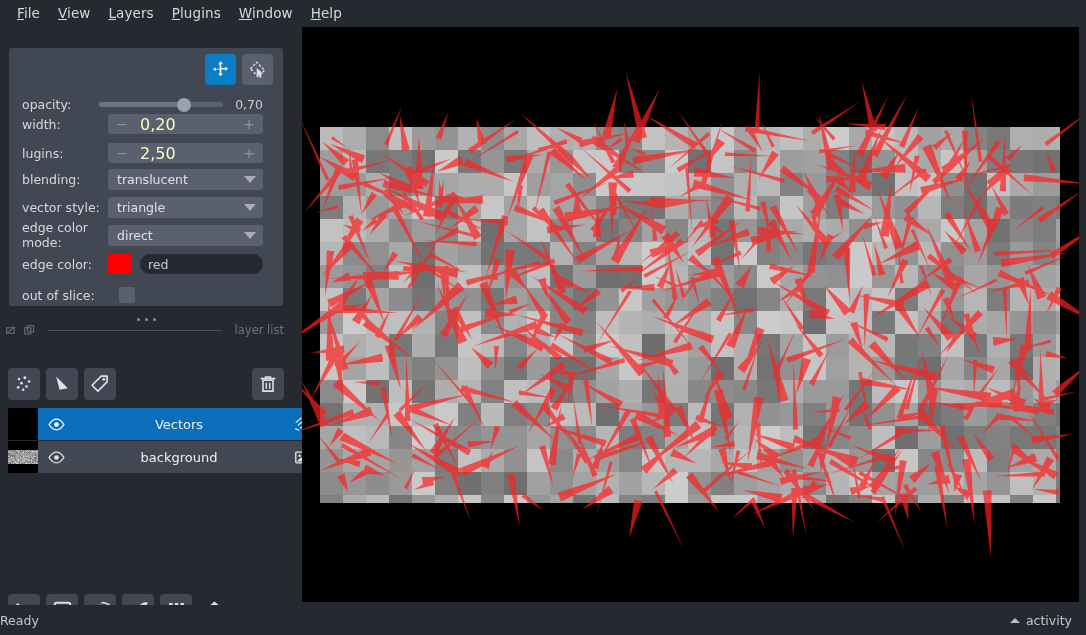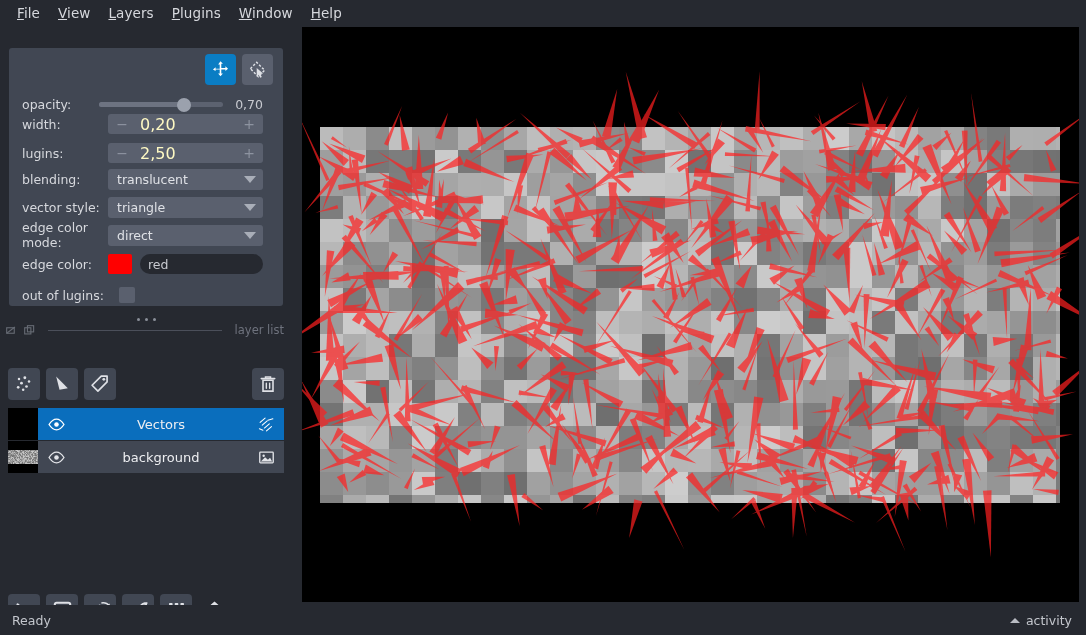--- a/index.html
+++ b/index.html
@@ -115,21 +115,21 @@
   #layer-buttons {
     position: absolute; left: 8px; top: 342px; width: 276px; height: 34px;
     display: flex; align-items: center; gap: 6px;
   }
   .lbtn {
     width: 32px; height: 32px; border-radius: 4px; background: #414753;
     display: flex; align-items: center; justify-content: center;
   }
   .lbtn.trash { margin-left: auto; }
 
-  #layers { position: absolute; left: 8px; top: 383px; width: 276px; }
+  #layers { position: absolute; left: 8px; top: 383px; width: 312px; }
   .layer-row { display: flex; align-items: center; height: 32px; margin-bottom: 1px; }
   .layer-thumb { width: 30px; height: 32px; flex: 0 0 30px; }
   .layer-body {
     flex: 1; height: 32px; display: flex; align-items: center;
     background: #414753; padding: 0 8px;
   }
   .layer-row.selected .layer-body { background: #0a6ebd; }
   .layer-name { flex: 1; text-align: center; color: #edeef1; font-size: 13px; }
   .eye { width: 20px; display: flex; align-items: center; justify-content: center; }
   .type-icon { width: 20px; display: flex; align-items: center; justify-content: center; }
@@ -149,21 +149,21 @@
   #canvas-wrap {
     position: absolute; left: 302px; top: 27px; width: 777px; height: 575px;
     background: #000; overflow: hidden;
   }
   #canvas-svg { position: absolute; left: 0; top: 0; }
 
   
   #statusbar {
     position: absolute; left: 0; bottom: 0; width: 1086px; height: 30px;
     background: #262930; display: flex; align-items: center;
-    padding: 0 14px 0 12px;
+    padding: 0 14px 0 0;
   }
   #status-text { color: #c3c6cc; font-size: 12.5px; }
   #activity { margin-left: auto; display: flex; align-items: center; gap: 6px; }
   #activity .caret {
     width: 0; height: 0; border-left: 5px solid transparent;
     border-right: 5px solid transparent; border-bottom: 5px solid #b9bcc3;
   }
   #activity .lbl { color: #c3c6cc; font-size: 12.5px; }
 </style>
 </head>
@@ -265,21 +265,21 @@
 
       <div class="ctl-row" style="top:204px">
         <div class="ctl-label">edge color:</div>
         <div class="ctl-field">
           <div class="swatch"></div>
           <div class="coloredit">red</div>
         </div>
       </div>
 
       <div class="ctl-row" style="top:235px">
-        <div class="ctl-label">out of lugins:</div>
+        <div class="ctl-label">out of slice:</div>
         <div class="ctl-field">
           <div class="checkbox"></div>
         </div>
       </div>
     </div>
 
     <div id="splitter">
       <i></i>
       <i></i>
       <i></i>

